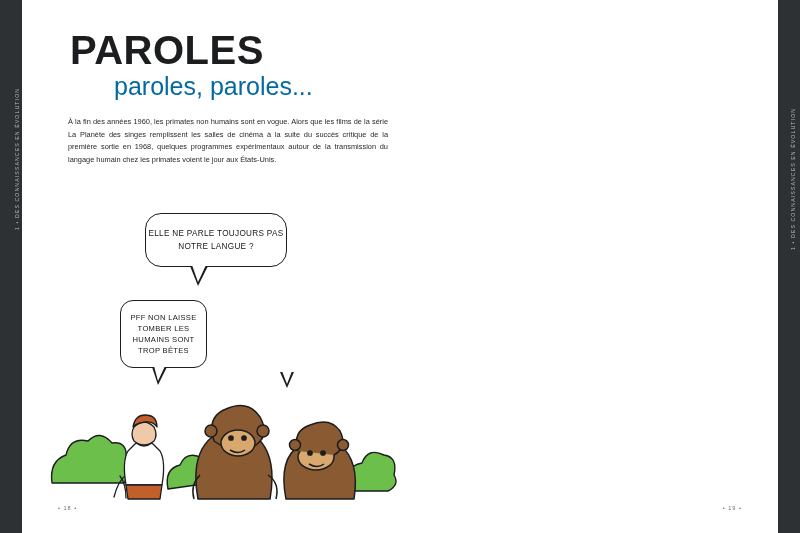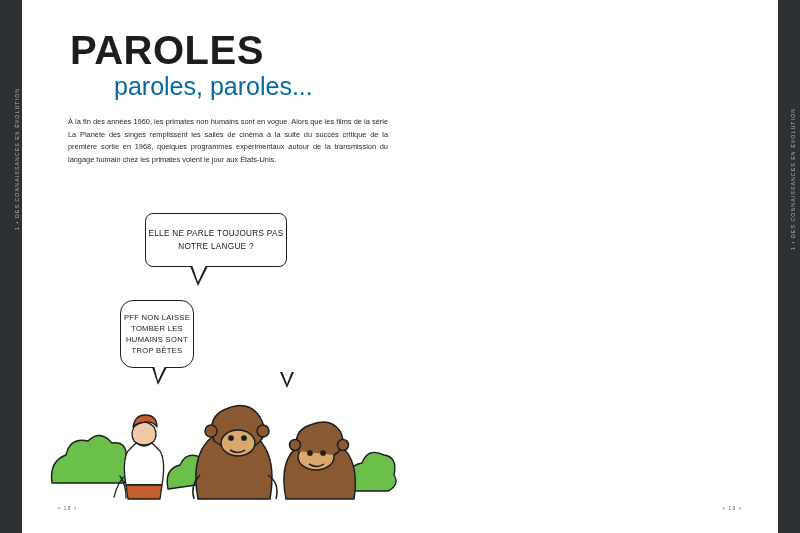--- a/index.html
+++ b/index.html
@@ -108,26 +108,26 @@
     display: flex;
     align-items: center;
     justify-content: center;
     text-align: center;
     line-height: 11px;
     font-size: 7.6px;
     letter-spacing: 0.3px;
   }
   .bubble.b1 {
     left: 123px; top: 213px; width: 142px; height: 54px;
-    border-radius: 8px;
+    border-radius: 16px;
     font-size: 8.2px;
     line-height: 13px;
   }
   .bubble.b2 {
-    left: 98px; top: 300px; width: 74px; height: 68px;
+    left: 98px; top: 300px; width: 87px; height: 68px;
     border-radius: 13px;
   }
   .bubble.b3 {
     left: 228px; top: 298px; width: 80px; height: 75px;
     border-radius: 13px;
   }
   .tail {
     position: absolute;
     width: 0; height: 0;
   }

